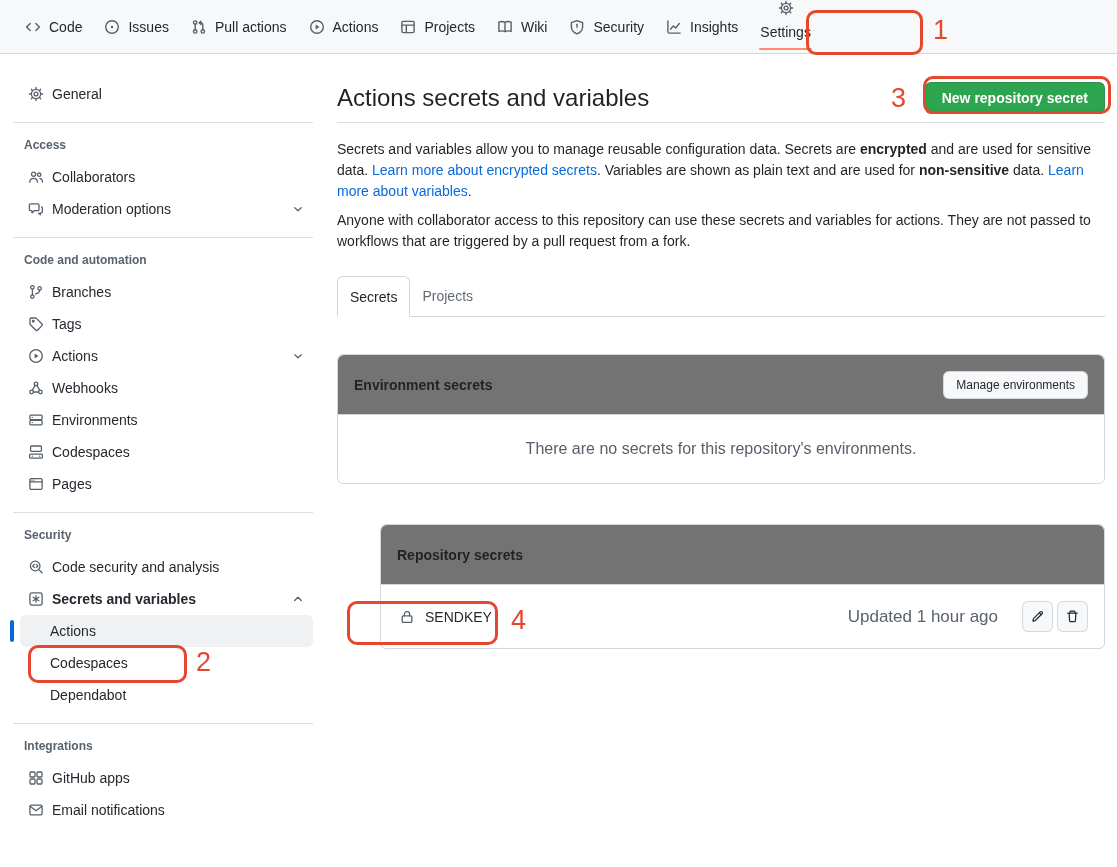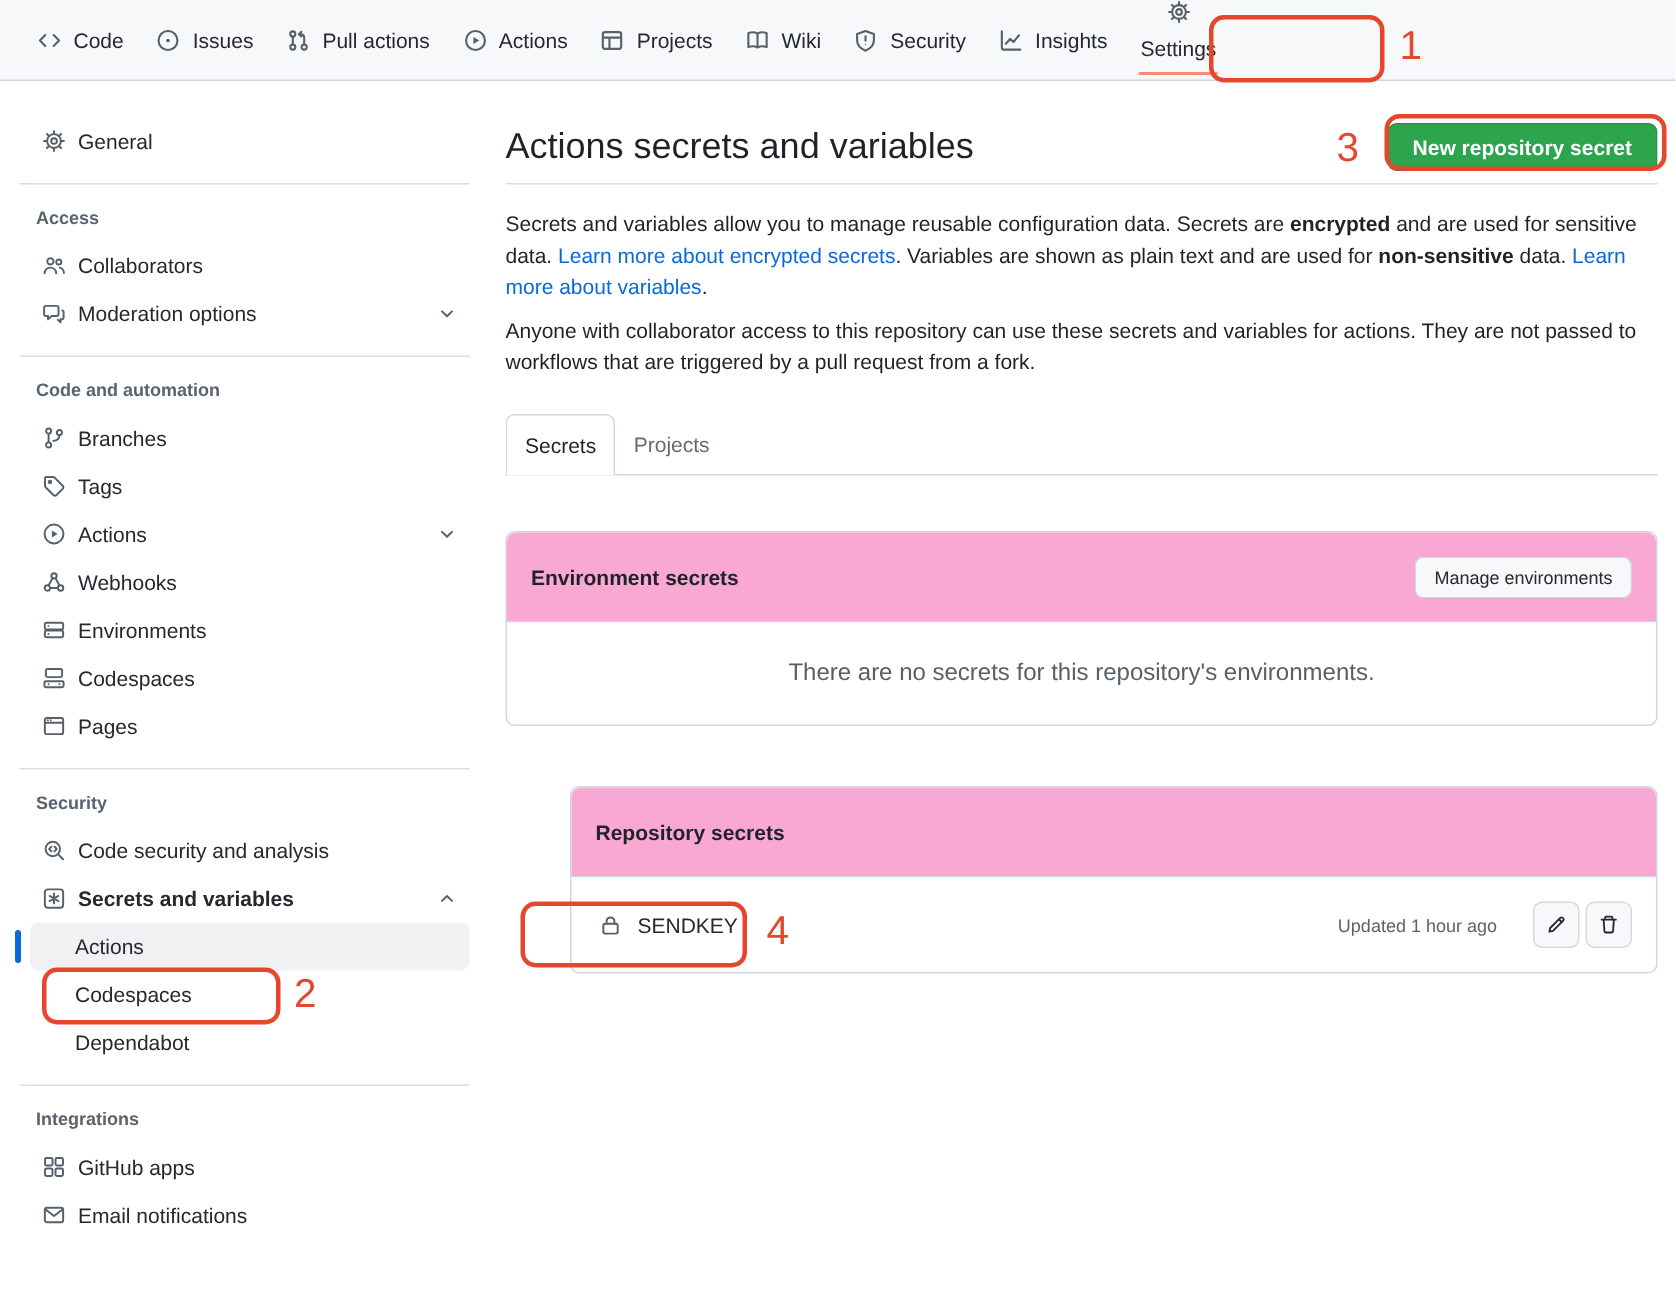--- a/index.html
+++ b/index.html
@@ -48,32 +48,32 @@
   .desc strong { font-weight:600; }
 
   .tabnav { margin-top:24px; border-bottom:1px solid #d0d7de; display:flex; height:41px; }
   .tab { display:flex; align-items:center; padding:0 12px; font-size:14px; color:#636c76; cursor:pointer; }
   .tab.active { background:#fff; border:1px solid #d0d7de; border-bottom:1px solid #fff;
                 border-radius:6px 6px 0 0; color:#1f2328; margin-bottom:-1px; }
 
   .box { margin-top:37px; border:1px solid #d0d7de; border-radius:6px; background:#fff; }
   .box + .box { margin-top:40px;margin-left:43px; }
   .box-head { display:flex; align-items:center; justify-content:space-between;
-              background:#f9a8d4; border-bottom:1px solid #d0d7de; border-radius:6px 6px 0 0;
+              background:#737373; border-bottom:1px solid #d0d7de; border-radius:6px 6px 0 0;
               padding:14px 16px; min-height:60px; }
   .box-head h4 { font-size:14px; font-weight:600; color:#1f2328; }
   .btn-sm { height:28px; padding:0 12px; background:#f6f8fa; color:#24292f; font-size:12px;
             font-weight:500; border:1px solid rgba(31,35,40,.15); border-radius:6px;
             font-family:inherit; cursor:pointer; }
   .box-empty { padding:25px 16px; text-align:center; font-size:16px; color:#57606a; }
   .secret-row { display:flex; align-items:center; padding:16px; }
   .secret-name { display:flex; align-items:center; gap:10px; font-size:14px; color:#24292f; padding-left:2px; }
   .secret-name .sic { display:flex; color:#57606a; }
   .row-right { margin-left:auto; display:flex; align-items:center; gap:4px; }
-  .updated { font-size:12px; color:#59636e; margin-right:20px; }
+  .updated { font-size:17px; color:#59636e; margin-right:20px; }
   .icon-btn { width:31px; height:31px; display:flex; align-items:center; justify-content:center;
               background:#f6f8fa; border:1px solid rgba(31,35,40,.15); border-radius:6px;
               color:#24292f; cursor:pointer; }
 
   
   .ann { position:absolute; border:3px solid #e5472d; border-radius:10px; pointer-events:none; }
   .ann-num { position:absolute; color:#e5472d; font-size:27px; font-weight:500; line-height:1; pointer-events:none; }
   .ann1 { left:806px; top:10px;  width:117px; height:45px; }
   .num1 { left:933px; top:17px; }
   .ann2 { left:28px;  top:645px; width:159px; height:38px; }

